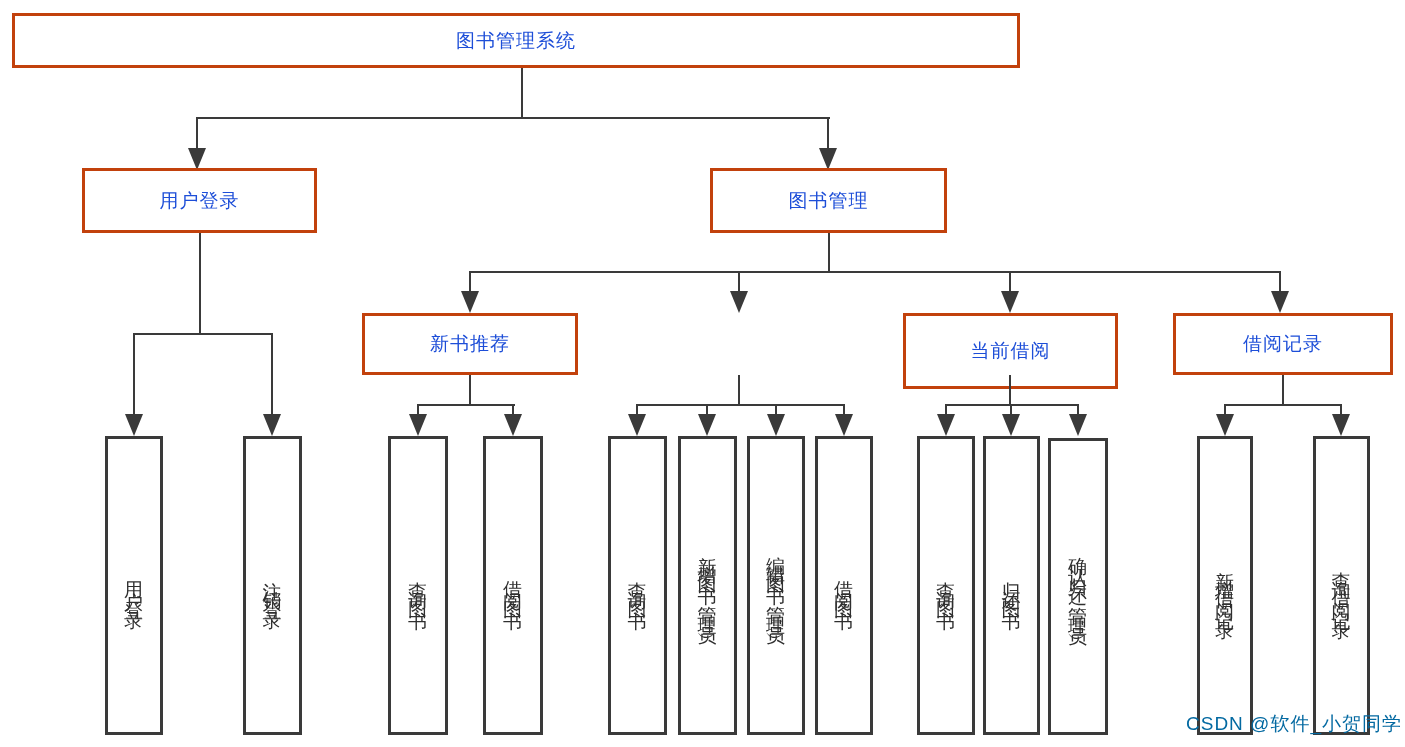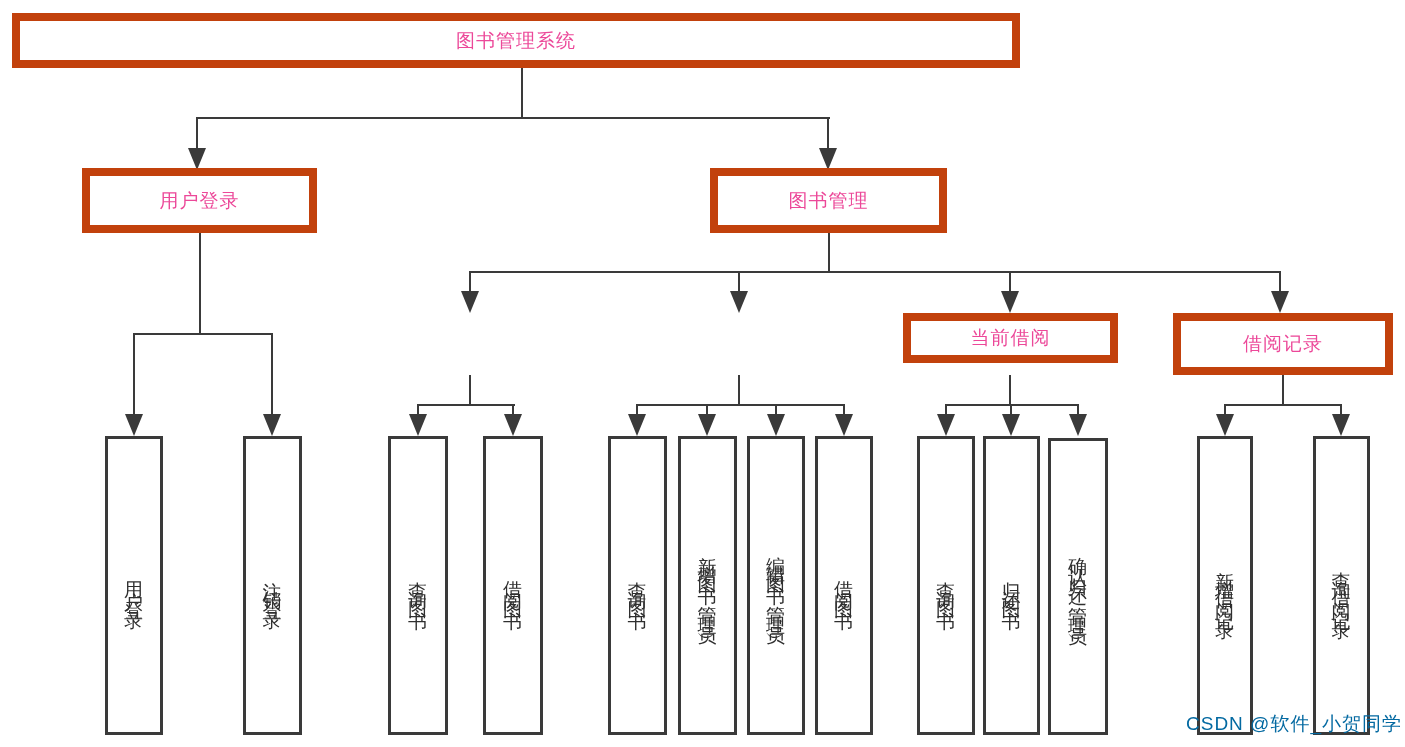--- a/index.html
+++ b/index.html
@@ -3,23 +3,23 @@
 <meta charset="utf-8">
 <style>
   html,body{margin:0;padding:0;background:#ffffff;}
   #stage{
     position:relative;width:1405px;height:747px;background:#ffffff;
     font-family:"Liberation Sans","DejaVu Sans",sans-serif;
     overflow:hidden;
   }
   .box{
     position:absolute;box-sizing:border-box;
-    border:8px solid #c2410c;background:#ffffff;
+    border:3px solid #c2410c;background:#ffffff;
     display:flex;align-items:center;justify-content:center;
-    color:#ec4899;font-size:19px;letter-spacing:1px;
+    color:#1d4ed8;font-size:19px;letter-spacing:1px;
   }
   .leafbox{
     position:absolute;box-sizing:border-box;
     border:3px solid #3a3a3a;background:#ffffff;
     display:flex;align-items:center;justify-content:center;
     color:#2f2f2f;
   }
   .vtext{
     writing-mode:vertical-rl;text-orientation:mixed;
     font-size:19px;line-height:1;letter-spacing:10px;
@@ -72,21 +72,24 @@
   <div class="h" style="left:469px;top:271px;width:812px;"></div>
   <div class="v" style="left:469px;top:271px;height:22px;"></div>
   <div class="arr" style="left:461px;top:291px;"></div>
   <div class="v" style="left:738px;top:271px;height:22px;"></div>
   <div class="arr" style="left:730px;top:291px;"></div>
   <div class="v" style="left:1009px;top:271px;height:22px;"></div>
   <div class="arr" style="left:1001px;top:291px;"></div>
   <div class="v" style="left:1279px;top:271px;height:22px;"></div>
   <div class="arr" style="left:1271px;top:291px;"></div>
 
-  <div class="box" style="left:903px;top:313px;width:215px;height:50px;">
+  <div class="box" style="left:362px;top:313px;width:216px;height:62px;">
+    <span>新书推荐</span>
+  </div>
+  <div class="box" style="left:903px;top:313px;width:215px;height:76px;">
     <span>当前借阅</span>
   </div>
   <div class="box" style="left:1173px;top:313px;width:220px;height:62px;">
     <span>借阅记录</span>
   </div>
 
   <div class="v" style="left:469px;top:375px;height:31px;"></div>
   <div class="h" style="left:417px;top:404px;width:98px;"></div>
   <div class="v" style="left:417px;top:404px;height:12px;"></div>
   <div class="arr" style="left:409px;top:414px;"></div>

